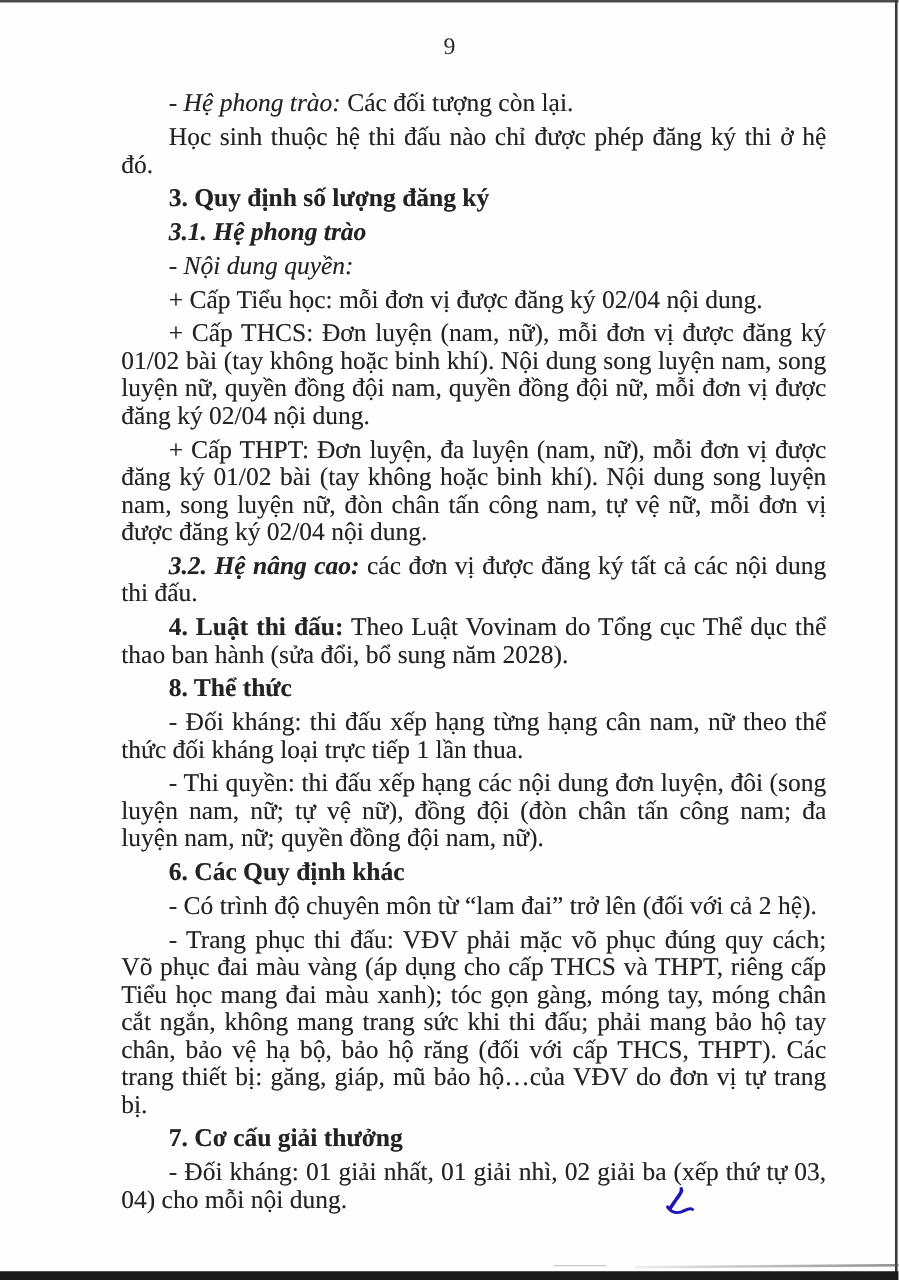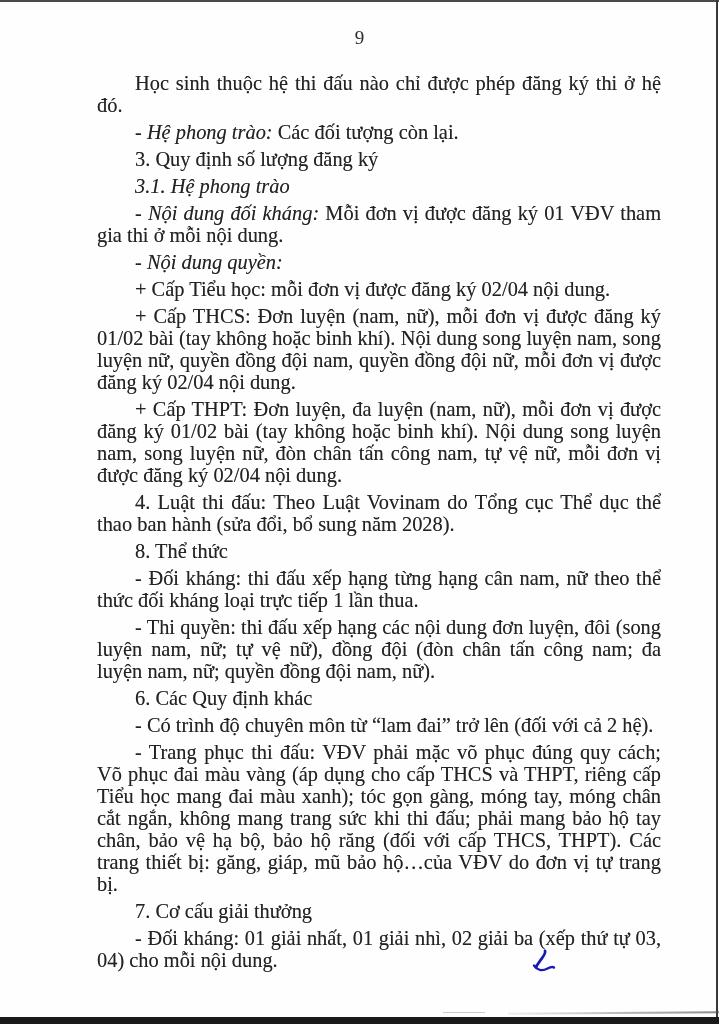--- a/index.html
+++ b/index.html
@@ -31,21 +31,21 @@
   p.para {
     margin: 0 0 5px 0;
     padding: 0;
     font-size: 20.4px;
     line-height: 22px;
     text-align: justify;
     text-indent: 38px;
     color: #232323;
     text-shadow: 0 0 0.5px rgba(40,40,40,0.45);
   }
-  p.para .b { font-weight: normal; }
+  p.para .b { font-weight: bold; }
   p.para .i { font-style: italic; }
 
   
   .scan-top-line {
     position: absolute; top: 0; left: 0; width: 100%; height: 2px;
     background: #4a4a4a;
   }
   .scan-right-line {
     position: absolute; top: 0; right: 1px; width: 2px; height: 100%;
     background: #383838;
@@ -71,29 +71,29 @@
 <body>
 
 <div class="page">
 
   <div class="scan-top-line"></div>
   <div class="scan-right-line"></div>
 
   <div class="page-number">9</div>
 
   <div class="doc-body">
+      <p class="para body"><span>- </span><span class="i">Hệ phong trào:</span><span> Các đối tượng còn lại.</span></p>
       <p class="para body"><span>Học sinh thuộc hệ thi đấu nào chỉ được phép đăng ký thi ở hệ đó.</span></p>
-      <p class="para body"><span>- </span><span class="i">Hệ phong trào:</span><span> Các đối tượng còn lại.</span></p>
       <p class="para heading"><span class="b">3. Quy định số lượng đăng ký</span></p>
       <p class="para heading"><span class="b i">3.1. Hệ phong trào</span></p>
-      <p class="para body"><span>- </span><span class="i">Nội dung đối kháng:</span><span> Mỗi đơn vị được đăng ký 01 VĐV tham gia thi ở mỗi nội dung.</span></p>
       <p class="para body"><span>- </span><span class="i">Nội dung quyền:</span></p>
       <p class="para body"><span>+ Cấp Tiểu học: mỗi đơn vị được đăng ký 02/04 nội dung.</span></p>
       <p class="para body"><span>+ Cấp THCS: Đơn luyện (nam, nữ), mỗi đơn vị được đăng ký 01/02 bài (tay không hoặc binh khí). Nội dung song luyện nam, song luyện nữ, quyền đồng đội nam, quyền đồng đội nữ, mỗi đơn vị được đăng ký 02/04 nội dung.</span></p>
       <p class="para body"><span>+ Cấp THPT: Đơn luyện, đa luyện (nam, nữ), mỗi đơn vị được đăng ký 01/02 bài (tay không hoặc binh khí). Nội dung song luyện nam, song luyện nữ, đòn chân tấn công nam, tự vệ nữ, mỗi đơn vị được đăng ký 02/04 nội dung.</span></p>
+      <p class="para body"><span class="b i">3.2. Hệ nâng cao:</span><span> các đơn vị được đăng ký tất cả các nội dung thi đấu.</span></p>
       <p class="para body"><span class="b">4. Luật thi đấu:</span><span> Theo Luật Vovinam do Tổng cục Thể dục thể thao ban hành (sửa đổi, bổ sung năm 2028).</span></p>
       <p class="para heading"><span class="b">8. Thể thức</span></p>
       <p class="para body"><span>- Đối kháng: thi đấu xếp hạng từng hạng cân nam, nữ theo thể thức đối kháng loại trực tiếp 1 lần thua.</span></p>
       <p class="para body"><span>- Thi quyền: thi đấu xếp hạng các nội dung đơn luyện, đôi (song luyện nam, nữ; tự vệ nữ), đồng đội (đòn chân tấn công nam; đa luyện nam, nữ; quyền đồng đội nam, nữ).</span></p>
       <p class="para heading"><span class="b">6. Các Quy định khác</span></p>
       <p class="para body"><span>- Có trình độ chuyên môn từ “lam đai” trở lên (đối với cả 2 hệ).</span></p>
       <p class="para body"><span>- Trang phục thi đấu: VĐV phải mặc võ phục đúng quy cách; Võ phục đai màu vàng (áp dụng cho cấp THCS và THPT, riêng cấp Tiểu học mang đai màu xanh); tóc gọn gàng, móng tay, móng chân cắt ngắn, không mang trang sức khi thi đấu; phải mang bảo hộ tay chân, bảo vệ hạ bộ, bảo hộ răng (đối với cấp THCS, THPT). Các trang thiết bị: găng, giáp, mũ bảo hộ…của VĐV do đơn vị tự trang bị.</span></p>
       <p class="para heading"><span class="b">7. Cơ cấu giải thưởng</span></p>
       <p class="para body"><span>- Đối kháng: 01 giải nhất, 01 giải nhì, 02 giải ba (xếp thứ tự 03, 04) cho mỗi nội dung.</span></p>
     </div>

